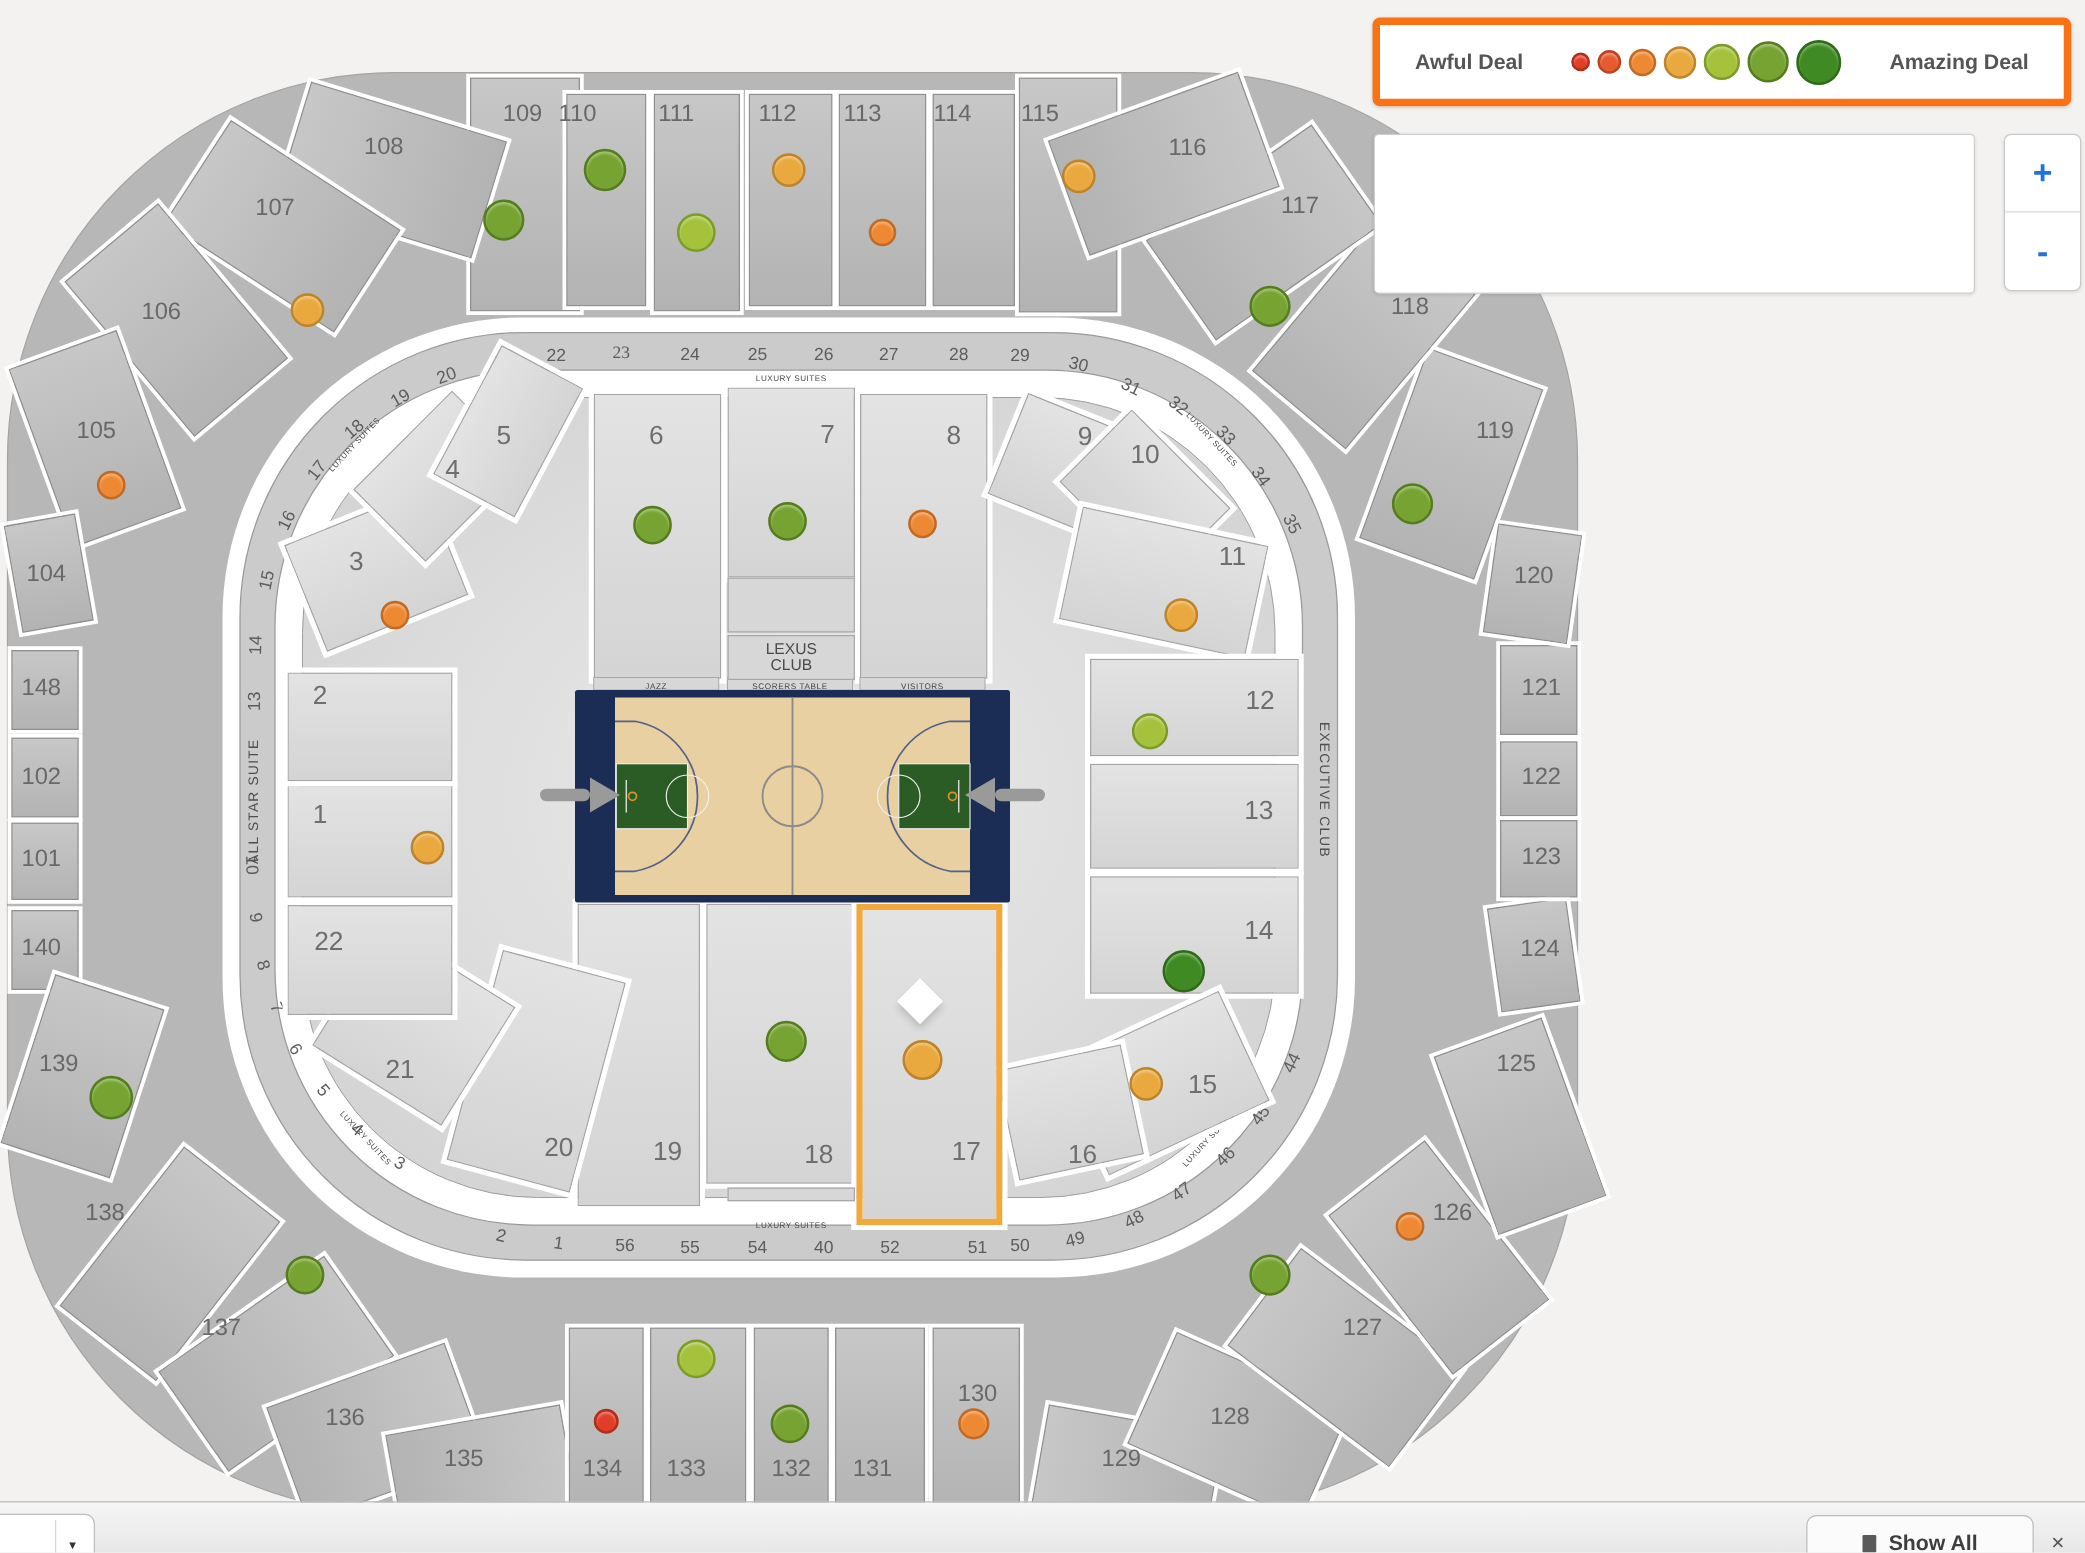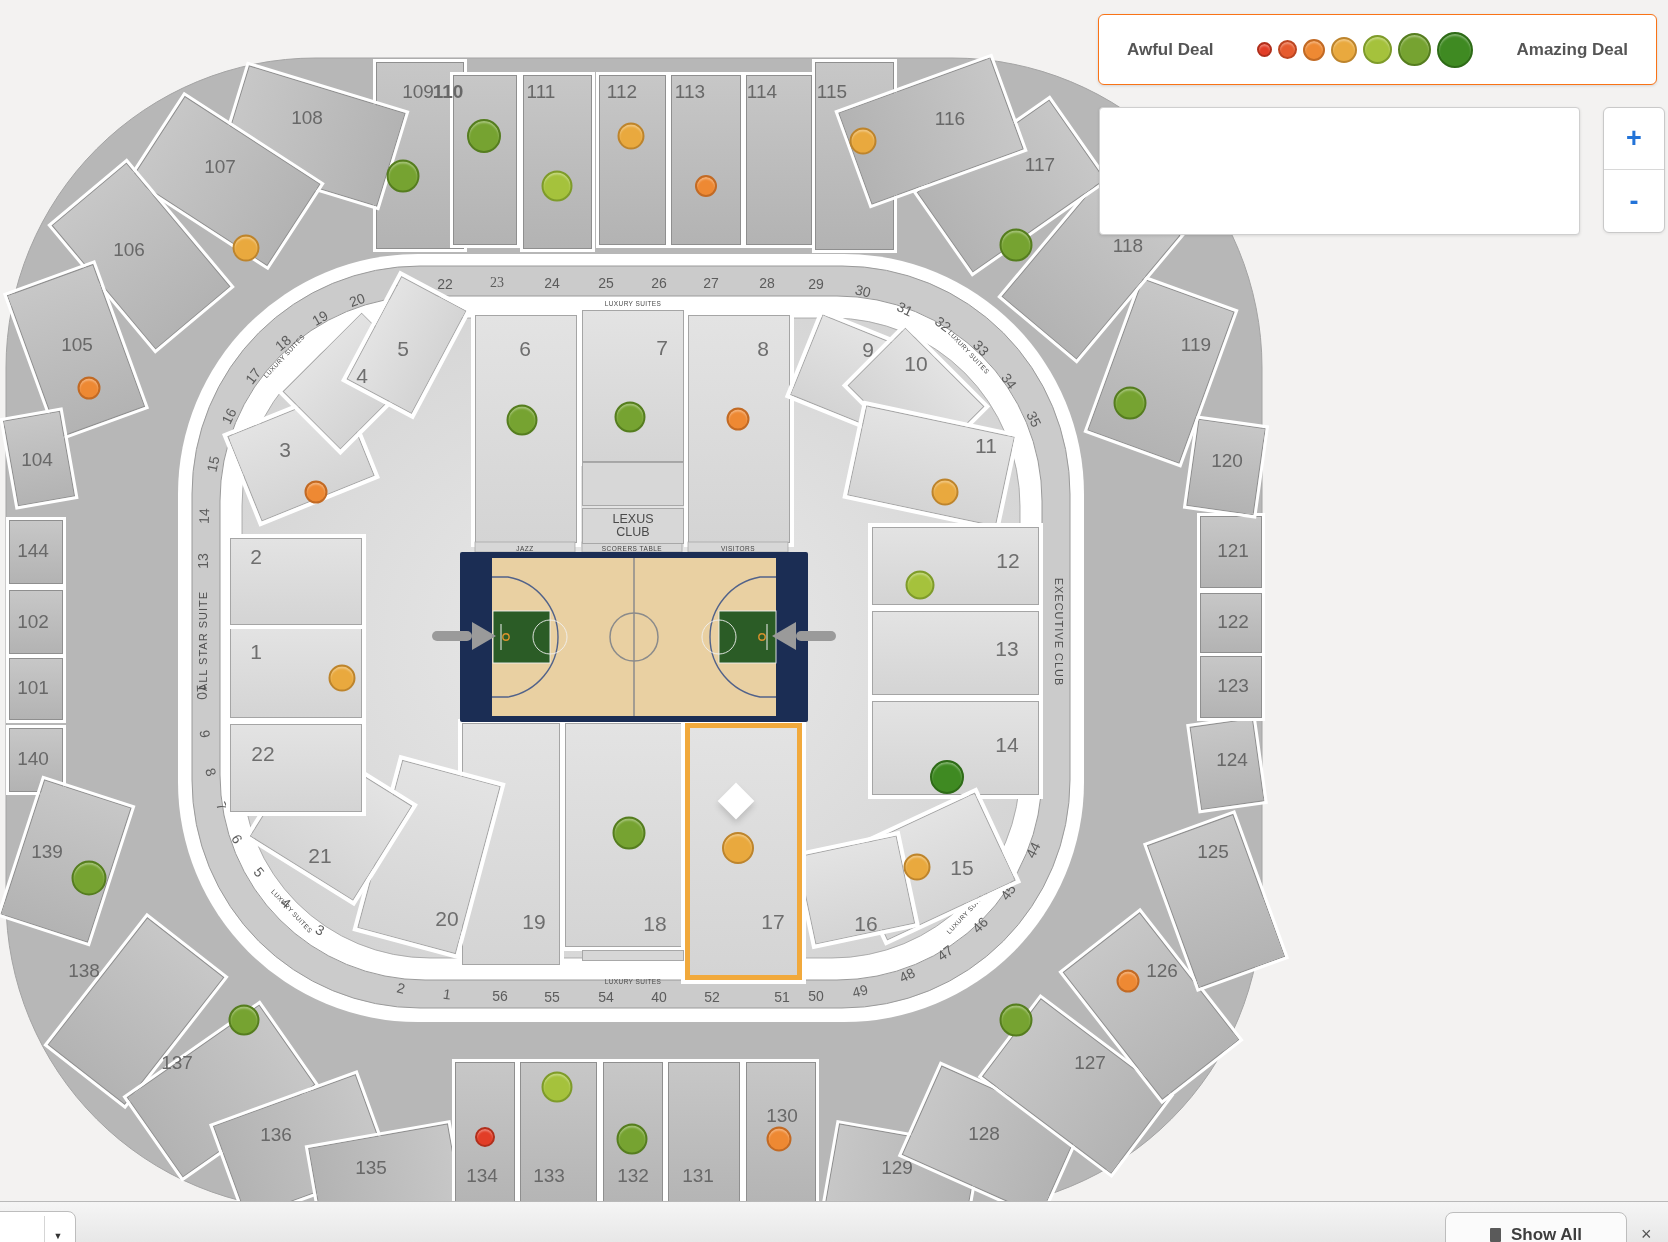--- a/index.html
+++ b/index.html
@@ -32,21 +32,21 @@
     font-size:12.5px;line-height:1.08;color:#4a4a4a;}
   
   #tooltip{position:absolute;left:548px;top:741px;width:390px;height:62px;background:#fff;
     border-radius:8px;box-shadow:0 2px 10px rgba(0,0,0,.25);z-index:10;
     display:flex;align-items:center;justify-content:center;font-size:19px;color:#8c8c8c;white-space:pre;}
   #tooltip b{color:#2f2f2f;}
   #tipPointer{position:absolute;left:723px;top:788px;width:26px;height:26px;background:#fff;
     transform:rotate(45deg);box-shadow:3px 3px 6px rgba(0,0,0,.15);z-index:9;}
   
   #legend{position:absolute;left:1098px;top:14px;width:559px;height:71px;background:#fff;
-    border:1px solid #f97316;border-radius:6px;box-shadow:0 1px 3px rgba(0,0,0,.12);z-index:20;
+    border:6px solid #f97316;border-radius:6px;box-shadow:0 1px 3px rgba(0,0,0,.12);z-index:20;
     display:flex;align-items:center;justify-content:space-between;padding:0 28px;box-sizing:border-box;}
   .legend-label{font-size:17px;font-weight:600;color:#555;}
   #legendDots{display:flex;align-items:center;gap:6px;}
   .ldot{border-radius:50%;box-shadow:inset 0 2px 2px rgba(255,255,255,.35);}
   #miniMap{position:absolute;left:1099px;top:107px;width:479px;height:126px;background:#fff;
     border:1px solid #cfcfcf;border-radius:4px;box-shadow:0 1px 3px rgba(0,0,0,.12);z-index:20;}
   #zoomCtl{position:absolute;left:1603px;top:107px;width:62px;height:126px;background:#fff;
     border:1px solid #c9c9c9;border-radius:6px;z-index:20;box-shadow:0 1px 3px rgba(0,0,0,.08);box-sizing:border-box;}
   .zbtn{width:100%;height:50%;display:flex;align-items:center;justify-content:center;
     font-size:27px;font-weight:700;color:var(--zoom-blue,#2273d8);cursor:pointer;}
@@ -79,21 +79,21 @@
     <rect x="178" y="254" width="906" height="768" rx="240" fill="#ffffff"></rect>
     <rect x="192" y="266" width="878" height="742" rx="228" fill="#cbcbcb" stroke="#9a9a9a"></rect>
     <rect x="220" y="296" width="822" height="684" rx="205" fill="#ffffff" stroke="#9a9a9a"></rect>
     <rect x="242" y="318" width="778" height="640" rx="188" fill="url(#bowlGrad)" stroke="#9e9e9e" stroke-width="0.8"></rect>
   </svg>
 
   <div id="outerLayer" class="layer">
       <div class="osec" style="left: 376px; top: 62px; width: 86px; height: 185px;"></div>
       <div class="olabel" style="left: 418px; top: 92px;">109</div>
       <div class="osec" style="left: 453px; top: 75px; width: 62px; height: 168px;"></div>
-      <div class="olabel" style="left: 448px; top: 92px; font-weight: bold;">110</div>
+      <div class="olabel" style="left: 462px; top: 92px;">110</div>
       <div class="osec" style="left: 523px; top: 75px; width: 67px; height: 172px;"></div>
       <div class="olabel" style="left: 541px; top: 92px;">111</div>
       <div class="osec" style="left: 599px; top: 75px; width: 65px; height: 168px;"></div>
       <div class="olabel" style="left: 622px; top: 92px;">112</div>
       <div class="osec" style="left: 671px; top: 75px; width: 68px; height: 168px;"></div>
       <div class="olabel" style="left: 690px; top: 92px;">113</div>
       <div class="osec" style="left: 746px; top: 75px; width: 64px; height: 168px;"></div>
       <div class="olabel" style="left: 762px; top: 92px;">114</div>
       <div class="osec" style="left: 815px; top: 62px; width: 77px; height: 186px;"></div>
       <div class="olabel" style="left: 832px; top: 92px;">115</div>
@@ -101,21 +101,21 @@
       <div class="olabel" style="left: 307px; top: 118px;">108</div>
       <div class="osec" style="left: 177px; top: 100px; width: 96px; height: 160px; transform: rotate(-57deg);"></div>
       <div class="olabel" style="left: 220px; top: 167px;">107</div>
       <div class="osec" style="left: 92px; top: 175px; width: 96px; height: 160px; transform: rotate(-40deg);"></div>
       <div class="olabel" style="left: 129px; top: 250px;">106</div>
       <div class="osec" style="left: 30px; top: 275px; width: 90px; height: 150px; transform: rotate(-20deg);"></div>
       <div class="olabel" style="left: 77px; top: 345px;">105</div>
       <div class="osec" style="left: 10px; top: 415px; width: 56px; height: 85px; transform: rotate(-10deg);"></div>
       <div class="olabel" style="left: 37px; top: 460px;">104</div>
       <div class="osec" style="left: 9px; top: 520px; width: 52px; height: 62px;"></div>
-      <div class="olabel" style="left: 33px; top: 551px;">144</div>
+      <div class="olabel" style="left: 33px; top: 551px;">148</div>
       <div class="osec" style="left: 9px; top: 590px; width: 52px; height: 62px;"></div>
       <div class="olabel" style="left: 33px; top: 622px;">102</div>
       <div class="osec" style="left: 9px; top: 658px; width: 52px; height: 60px;"></div>
       <div class="olabel" style="left: 33px; top: 688px;">101</div>
       <div class="osec" style="left: 9px; top: 728px; width: 52px; height: 62px;"></div>
       <div class="olabel" style="left: 33px; top: 759px;">140</div>
       <div class="osec" style="left: 20px; top: 790px; width: 90px; height: 140px; transform: rotate(18deg);"></div>
       <div class="olabel" style="left: 47px; top: 852px;">139</div>
       <div class="osec" style="left: 87px; top: 930px; width: 96px; height: 160px; transform: rotate(38deg);"></div>
       <div class="olabel" style="left: 84px; top: 971px;">138</div>

